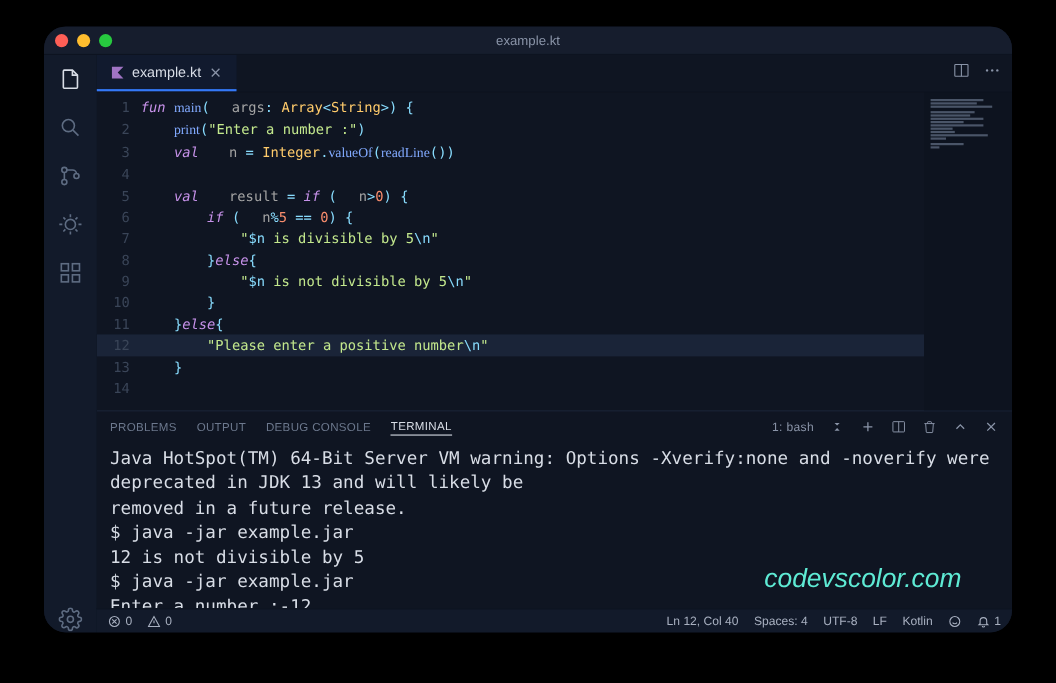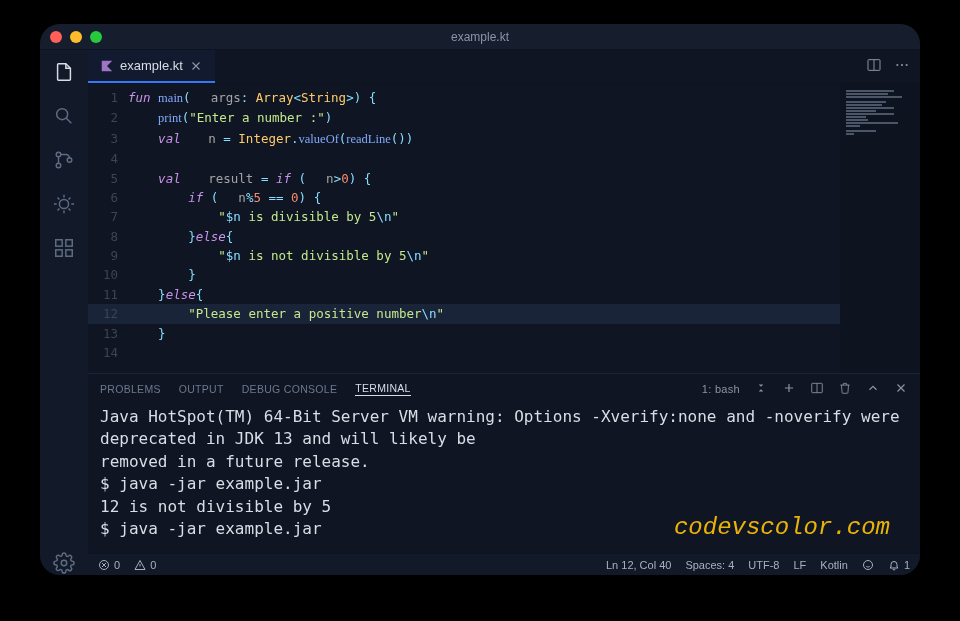--- a/index.html
+++ b/index.html
@@ -173,26 +173,26 @@
 .c-type { color: #ffcb6b; }
 .c-arg { color: #a3a3a3; margin-left: 20px; }
 .c-punc { color: #89ddff; }
 .c-str { color: #c3e88d; }
 .c-esc { color: #89ddff; }
 .c-num { color: #f78c6c; }
 .c-text { color: #c3cee3; }
 
 .watermark {
   position: absolute;
-  right: 70px;
+  right: 86px;
   bottom: 80px;
-  font-family: Liberation Mono, monospace;
+  font-family: Liberation Sans, sans-serif;
   font-size: 24px;
   font-style: italic;
-  color: #eab308;
+  color: #5eead4;
   pointer-events: none;
 }
 </style>
 </head>
 <body>
 
 <div class="window">
 
   <div class="titlebar">
     <div class="traffic">
@@ -342,20 +342,21 @@
                   <path d="M6 6l12 12M18 6 6 18"></path>
                 </svg></span>
           </div>
         </div>
         <div class="terminal-body" id="terminal">
             <div class="tline">Java HotSpot(TM) 64-Bit Server VM warning: Options -Xverify:none and -noverify were deprecated in JDK 13 and will likely be</div>
             <div class="tline">removed in a future release.</div>
             <div class="tline">$ java -jar example.jar</div>
             <div class="tline">12 is not divisible by 5</div>
             <div class="tline">$ java -jar example.jar</div>
+            <div class="tline">Enter a number :-12</div>
           </div>
       </div>
 
       <div class="statusbar">
         <div class="status-item">
           <svg viewBox="0 0 24 24" fill="none" stroke="currentColor" stroke-width="2">
               <circle cx="12" cy="12" r="9"></circle>
               <path d="M8 8l8 8M16 8l-8 8"></path>
             </svg>
           <span>0</span>

